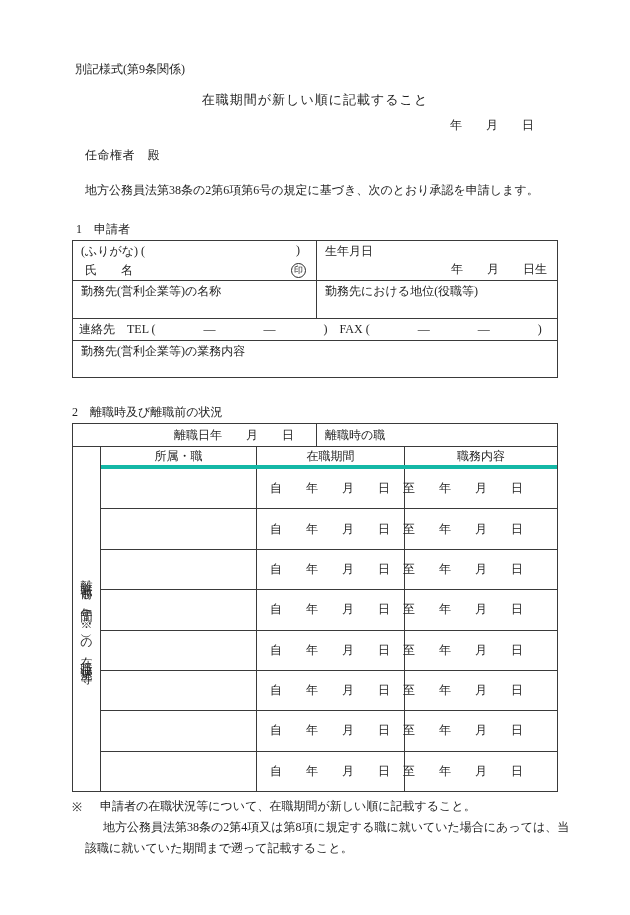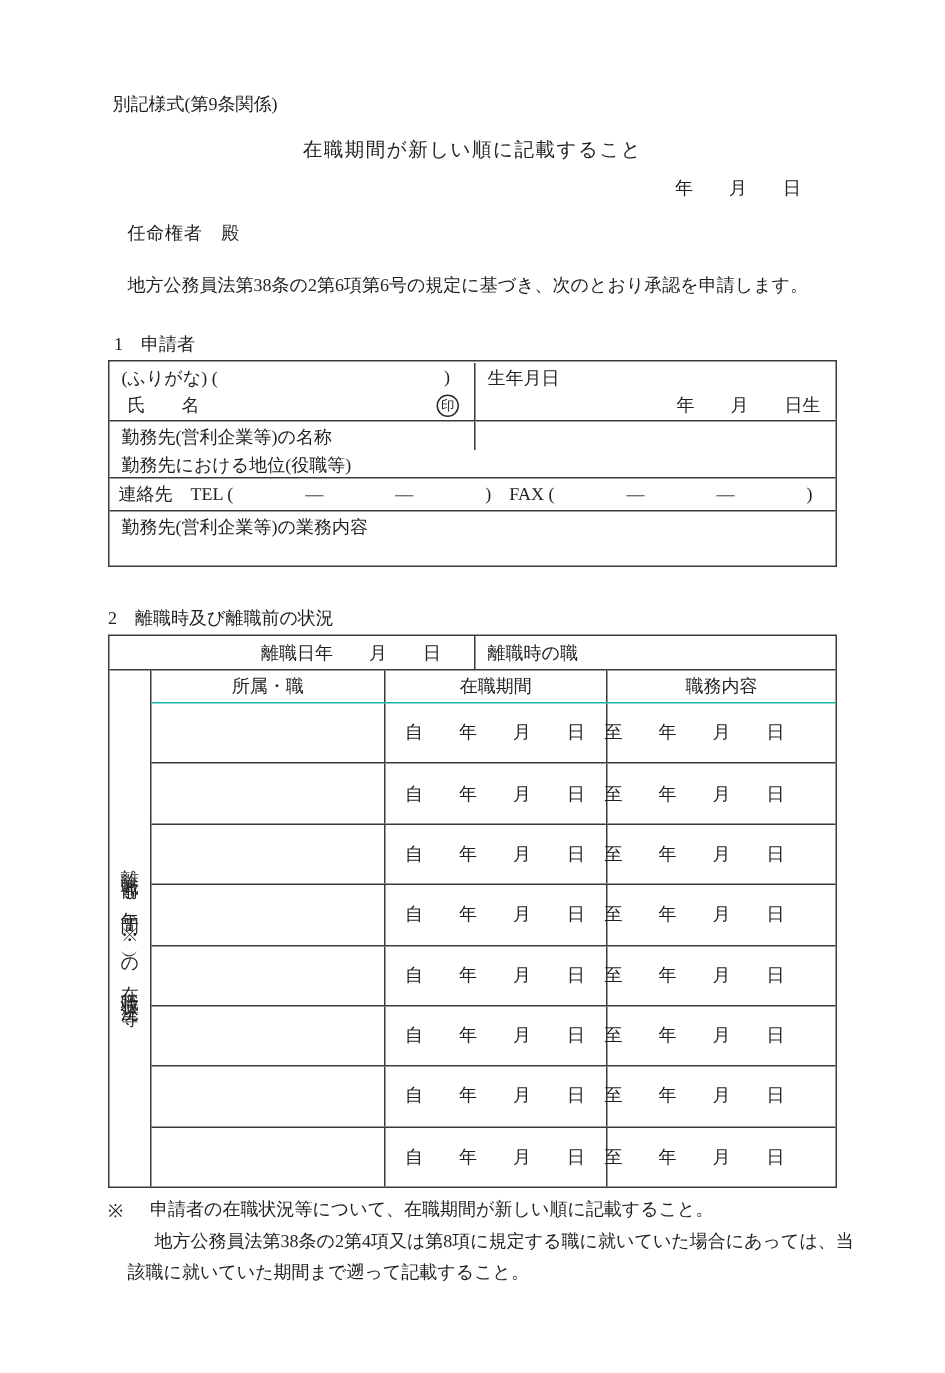--- a/index.html
+++ b/index.html
@@ -17,22 +17,22 @@
   .addressee  { left:85px;  top:147px; letter-spacing:0.5px; }
   .intro      { left:85px;  top:182px; }
   .s1-head    { left:56px;  top:221px;margin-left:20px; }
   .s2-head    { left:72px;  top:404px; }
 
   
   .table1 { position:absolute; left:72px; top:240px; width:486px; height:138px;
             border:1px solid #3a3a3a; display:flex; flex-direction:column; }
   .t1-row { display:flex; border-bottom:1px solid #3a3a3a; }
   .t1-row:last-child { border-bottom:none; flex:1; }
-  .t1-r1 { height:40px;align-items:center; }
-  .t1-r2 { height:38px;flex-direction:column; }
+  .t1-r1 { height:40px; }
+  .t1-r2 { height:38px; }
   .t1-r3 { height:22px; }
   .t1-left  { width:244px; border-right:1px solid #3a3a3a; }
   .t1-right { flex:1; }
   .fur-line  { display:flex; justify-content:space-between; padding:2px 16px 0 8px; height:20px; }
   .name-line { display:flex; justify-content:space-between; align-items:center; padding:0 10px 0 12px; height:18px; }
   .birth-label  { padding:2px 0 0 8px; height:20px; }
   .birth-fields { text-align:right; padding-right:10px; white-space:pre; }
   .cell-label { padding:2px 0 0 8px; }
   .tel-line { padding:2px 0 0 6px; white-space:pre; }
   .seal { display:inline-flex; width:15px; height:15px; border:1px solid #2a2a2a; border-radius:50%;
@@ -42,21 +42,21 @@
   .table2 { position:absolute; left:72px; top:423px; width:486px; height:369px;
             border:1px solid #3a3a3a; display:flex; flex-direction:column; }
   .t2-top { height:23px; border-bottom:1px solid #3a3a3a; display:flex; }
   .t2-res-left  { width:244px; border-right:1px solid #3a3a3a; display:flex;
                   justify-content:flex-end; align-items:center; padding:0 22px 0 6px; }
   .t2-res-right { flex:1; display:flex; align-items:center; padding-left:8px; }
   .t2-body { flex:1; display:flex; min-height:0; }
   .t2-vcol { width:28px; border-right:1px solid #3a3a3a; display:flex; align-items:center; justify-content:center; }
   .vtext { writing-mode:vertical-rl; text-orientation:mixed; letter-spacing:4px; line-height:1; }
   .t2-main { flex:1; display:flex; flex-direction:column; min-width:0; }
-  .t2-header { height:22px; border-bottom:1px solid #14b8a6; display:flex;justify-content:center; }
+  .t2-header { height:22px; border-bottom:4px solid #14b8a6; display:flex;justify-content:center; }
   .t2-header > div { display:flex; align-items:center; justify-content:center; }
   .col-affil { width:156px; border-right:1px solid #3a3a3a; }
   .col-period{ width:148px; border-right:1px solid #3a3a3a; }
   .col-duties{ flex:1; }
   .t2-rows { flex:1; display:flex; flex-direction:column; }
   .t2-row { flex:1; display:flex; border-bottom:1px solid #3a3a3a; }
   .t2-row:last-child { border-bottom:none; }
   .t2-row .col-period { display:flex; }
   .pline { flex:1; display:flex; align-items:center; padding-left:13px; white-space:pre; }
 

